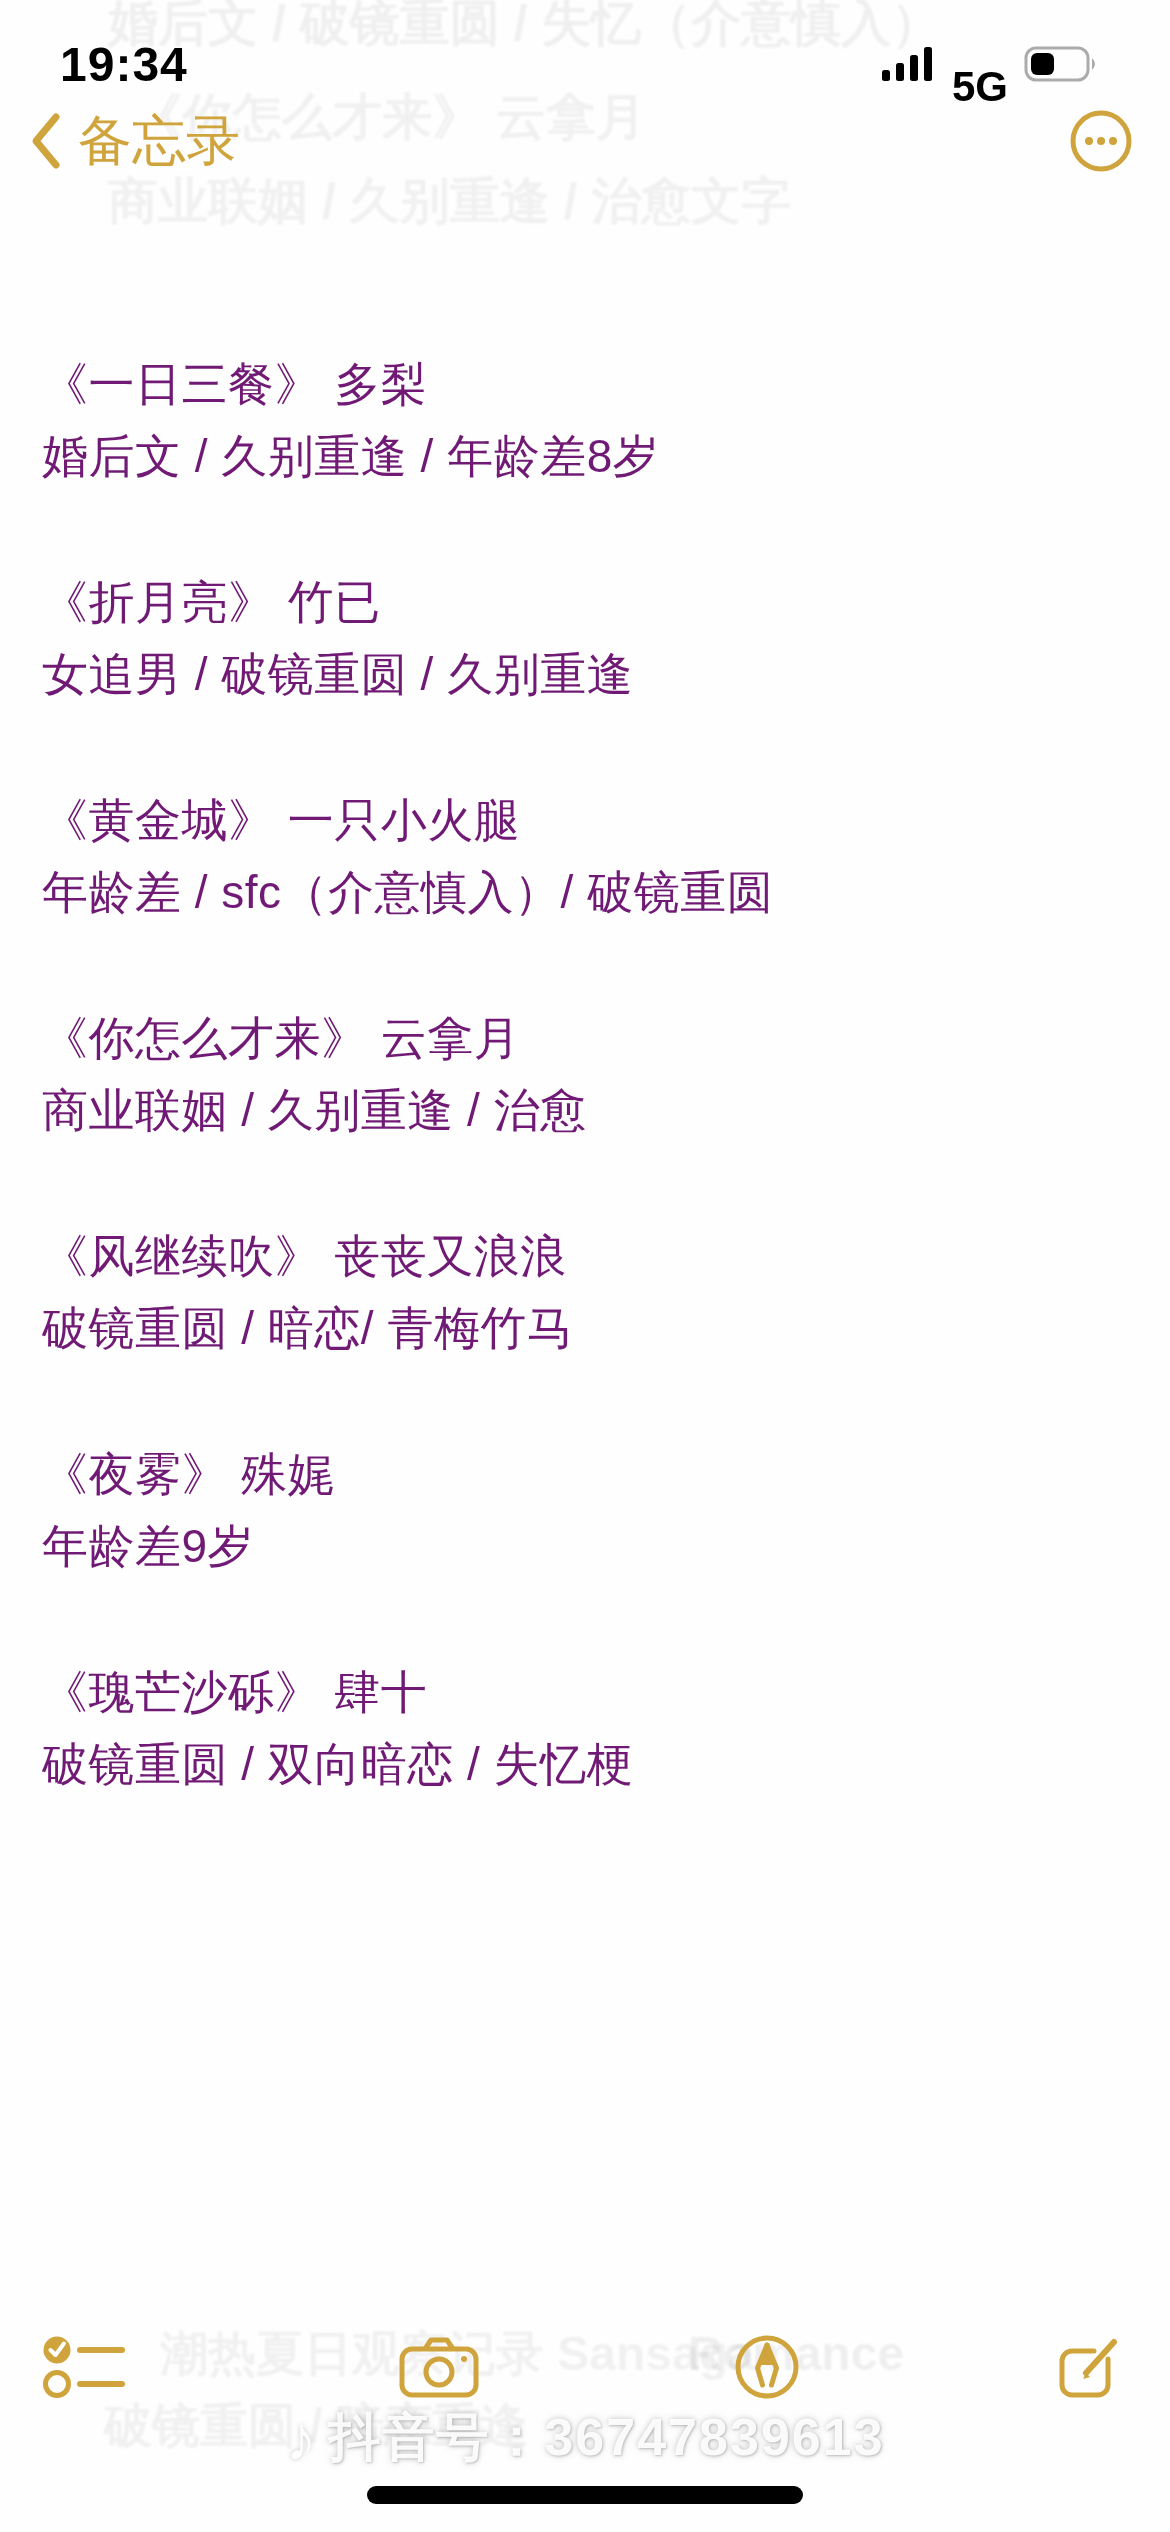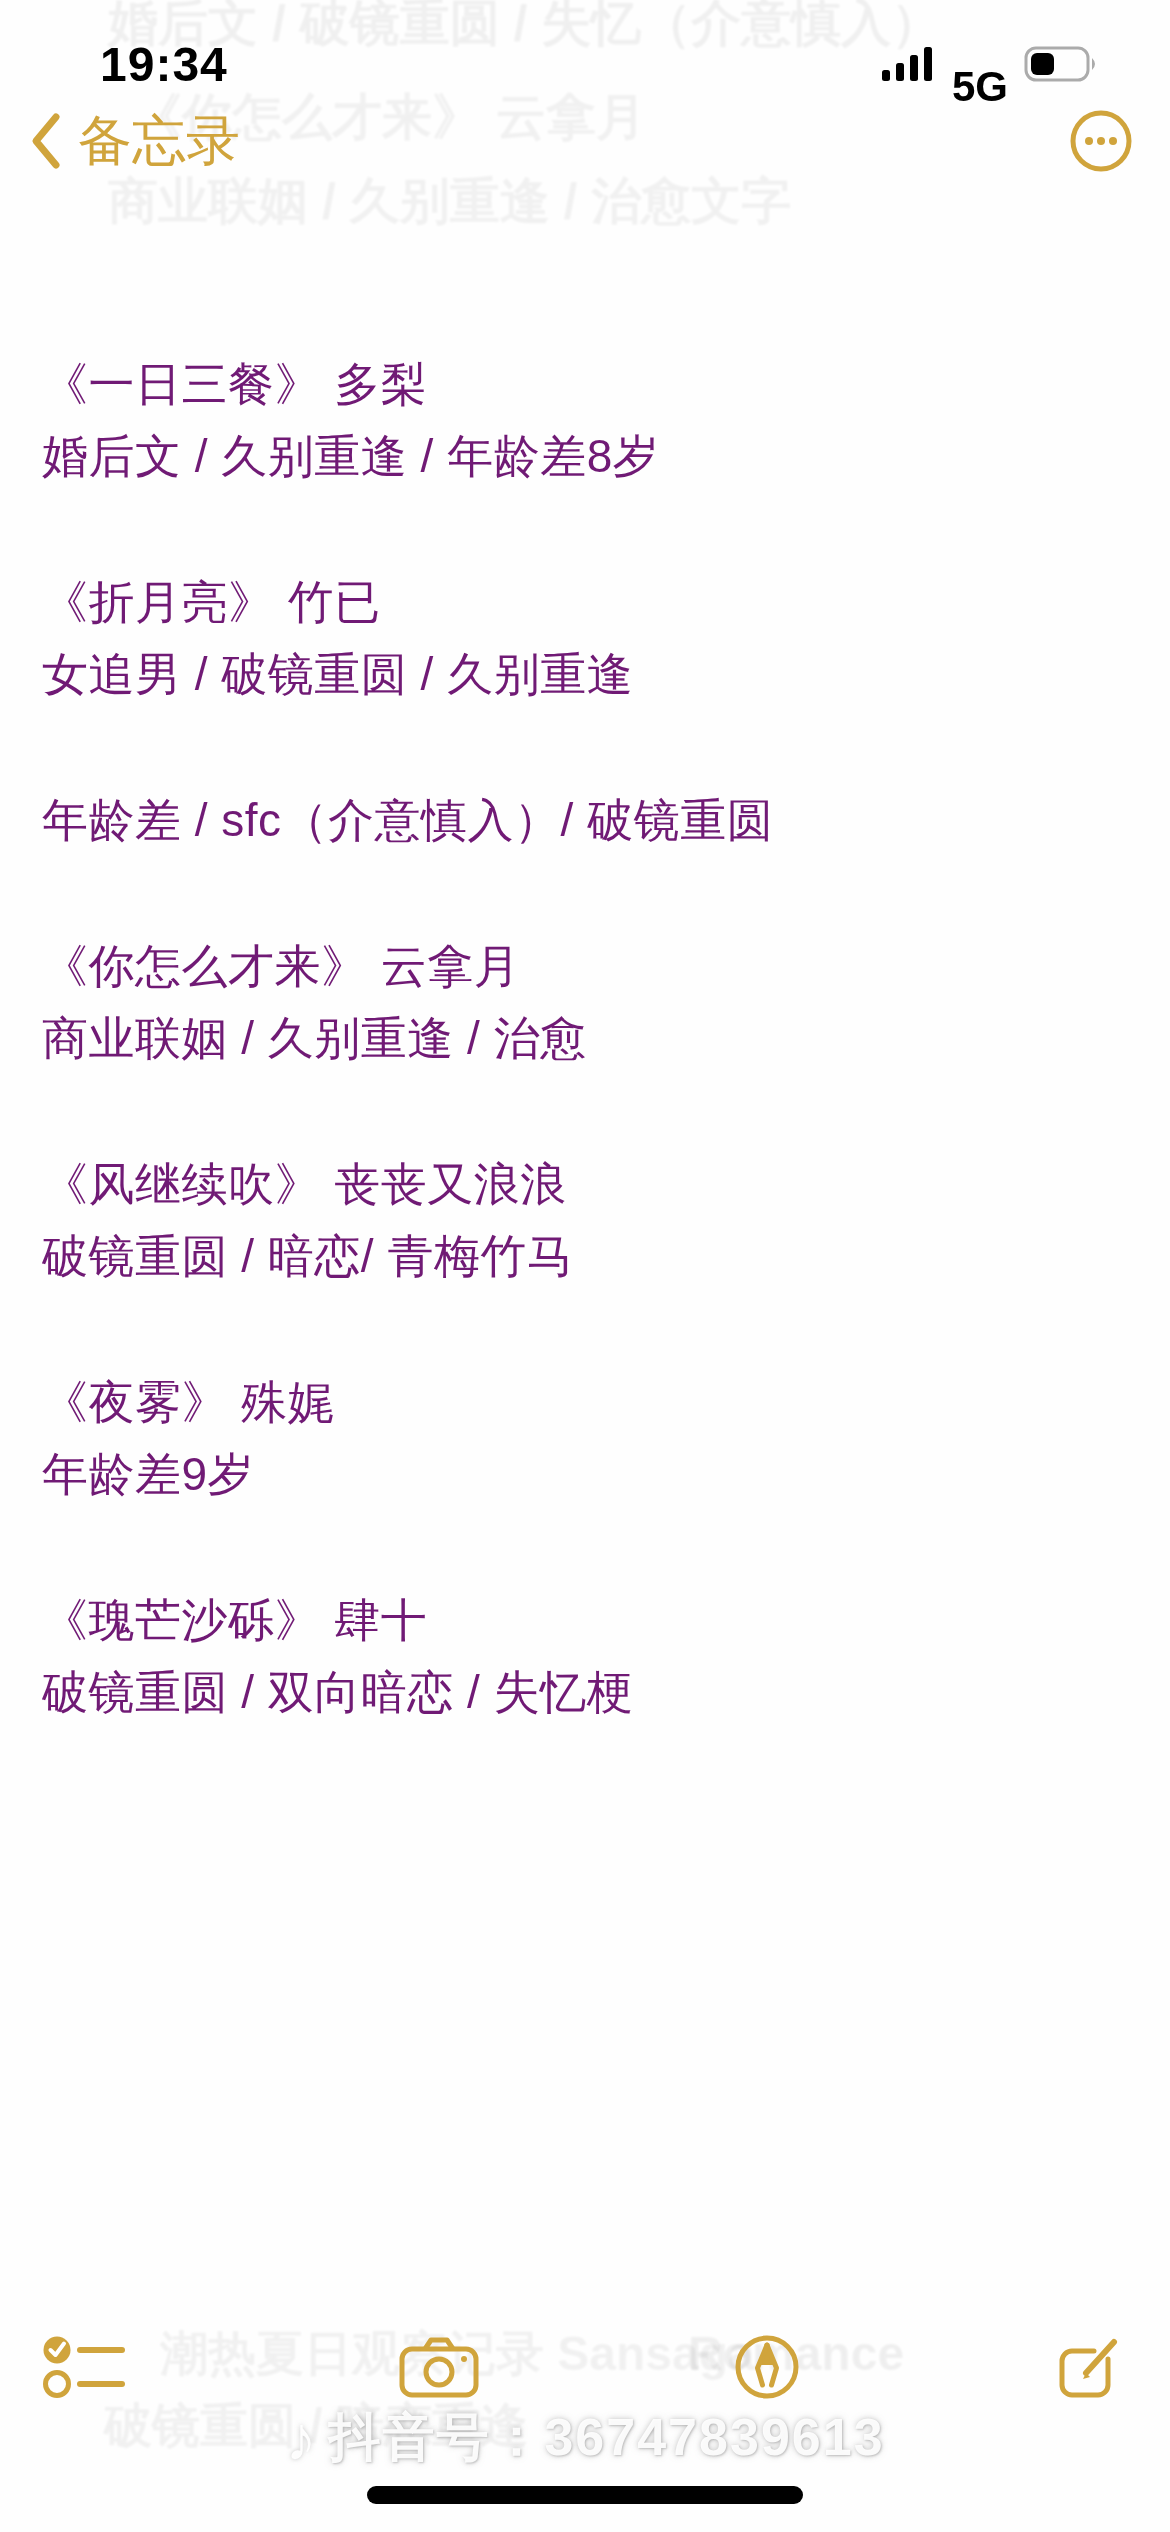--- a/index.html
+++ b/index.html
@@ -9,21 +9,21 @@
     margin:0 auto;
     background:#fefefe;
     overflow:hidden;
     font-family:"Liberation Sans", sans-serif;
     color:#3d3d40;
   }
   
   .status-bar{
     position:absolute;top:0;left:0;right:0;height:110px;
     display:flex;align-items:center;justify-content:space-between;
-    padding:18px 70px 0 100px;box-sizing:border-box;
+    padding:18px 70px 0 60px;box-sizing:border-box;
   }
   .time{font-size:48px;font-weight:700;color:#000;letter-spacing:1px;}
   .status-right{display:flex;align-items:center;gap:16px;}
   .net-label{font-size:42px;font-weight:600;color:#000;margin-top:46px;}
   
   .nav-bar{
     position:absolute;top:96px;left:0;right:0;height:90px;
     display:flex;align-items:center;justify-content:space-between;
     padding:0 36px 0 28px;box-sizing:border-box;
   }
@@ -139,20 +139,21 @@
       <p class="title">《一日三餐》 多梨</p>
       <p class="tags">婚后文 / 久别重逢 / 年龄差8岁</p>
     </div>
 
     <div class="entry">
       <p class="title">《折月亮》 竹已</p>
       <p class="tags">女追男 / 破镜重圆 / 久别重逢</p>
     </div>
 
     <div class="entry">
+      <p class="title">《黄金城》 一只小火腿</p>
       <p class="tags">年龄差 / sfc（介意慎入）/ 破镜重圆</p>
     </div>
 
     <div class="entry">
       <p class="title">《你怎么才来》 云拿月</p>
       <p class="tags">商业联姻 / 久别重逢 / 治愈</p>
     </div>
 
     <div class="entry">
       <p class="title">《风继续吹》 丧丧又浪浪</p>

